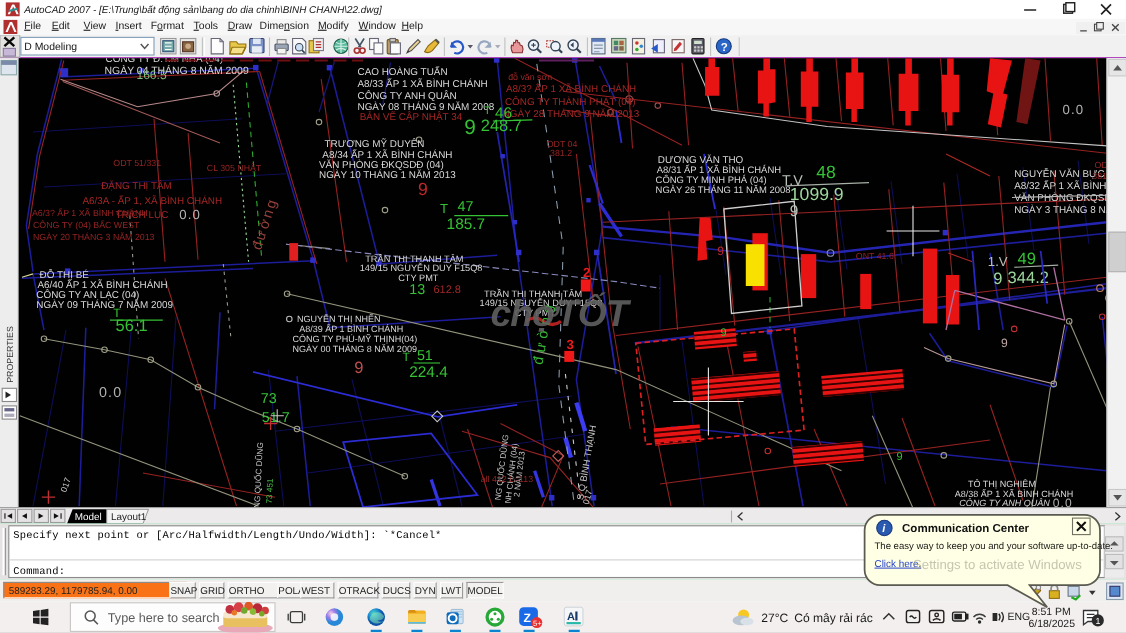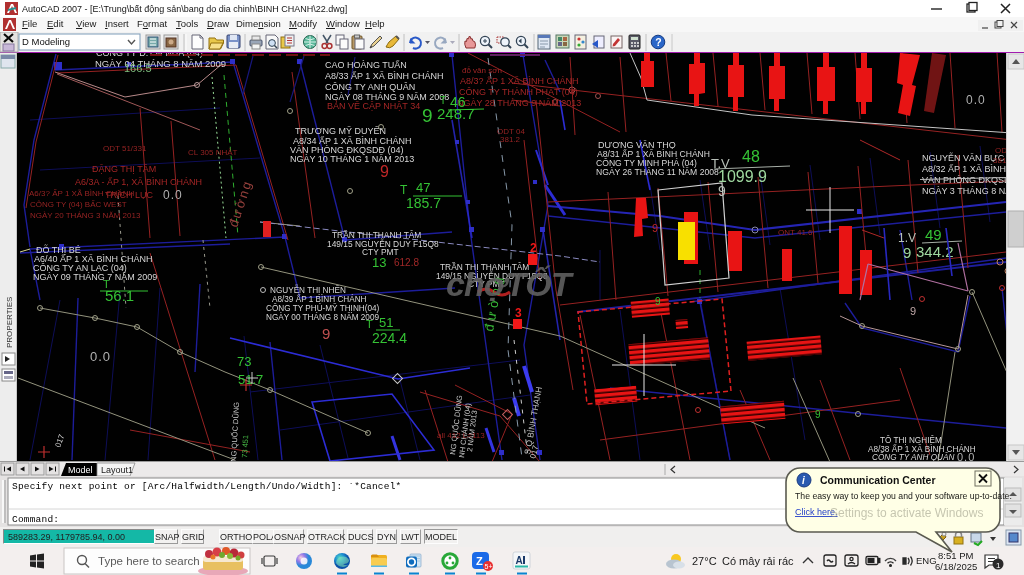--- a/index.html
+++ b/index.html
@@ -1,18 +1,18 @@
 <!DOCTYPE html>
 <html><head>
 <meta charset="utf-8">
 <style>
 *{margin:0;padding:0;box-sizing:border-box}
 html,body{width:1024px;height:575px;overflow:hidden;font-family:"Liberation Sans",sans-serif;background:#fff}
 .abs{position:absolute}
-#titlebar{position:absolute;left:0;top:0;width:1024px;height:17px;background:#ffffff;}
+#titlebar{position:absolute;left:0;top:0;width:1024px;height:17px;background:#ffffff;font-style:italic;}
 #titlebar .txt{position:absolute;left:22px;top:3.5px;font-size:9px;color:#151515;letter-spacing:0px}
 #menubar{position:absolute;left:0;top:17px;width:1024px;height:15px;background:#f7f7f7;font-size:9.5px;color:#1a1a1a}
 #menubar span.mi{position:absolute;top:1px}
 #toolbar{position:absolute;left:0;top:32px;width:1024px;height:21px;background:#f1f1f1;border-bottom:1px solid #a21caf}
 #leftstrip{position:absolute;left:0;top:53px;width:17px;height:408px;background:#ededed;border-right:1px solid #c8c8c8}
 #draw{position:absolute;left:17px;top:53px;width:989px;height:408px;background:#000}
 #vscroll{position:absolute;left:1006px;top:53px;width:18px;height:408px;background:#f0f0f0;border-left:1px solid #d0d0d0}
 #tabrow{position:absolute;left:0;top:461px;width:1024px;height:15px;background:#e9e9e9;border-top:1px solid #9a9a9a}
 #cmdwin{position:absolute;left:0;top:476px;width:1024px;height:51px;background:#86efac}
 #statusbar{position:absolute;left:0;top:527px;width:1024px;height:20px;background:#f0efee}
@@ -731,26 +731,26 @@
   <rect x="1005" y="12" width="16" height="13" fill="#e2e2e2" stroke="#bbb"></rect>
   <path d="M1013 16 l-4 4 h8 Z" fill="#555"></path>
   <rect x="1005" y="28" width="16" height="13" fill="#e2e2e2" stroke="#bbb"></rect>
   <path d="M1013 38 l-4 -4 h8 Z" fill="#555"></path>
  </svg>
  <div class="abs mono" style="left:12px;top:5px;font-size:9.5px;color:#000;letter-spacing:0.2px">Specify next point or [Arc/Halfwidth/Length/Undo/Width]: `*Cancel*</div>
  <div class="abs mono" style="left:12px;top:38px;font-size:9.5px;color:#000;letter-spacing:0.2px">Command:</div>
 </div>
 
 <div id="statusbar">
- <div class="abs sunk" style="left:3px;top:2px;width:167px;height:15px;background:#14b8a6;font-size:9px;color:#222;padding:2px 0 0 4px">589283.29, 1179785.94, 0.00</div>
+ <div class="abs sunk" style="left:3px;top:2px;width:167px;height:15px;background:#f97316;font-size:9px;color:#222;padding:2px 0 0 4px">589283.29, 1179785.94, 0.00</div>
  <div class="sbtn" style="left:154px;width:24px">SNAP</div>
  <div class="sbtn" style="left:181px;width:23px">GRID</div>
- <div class="sbtn" style="left:219px;width:46px">ORTHO</div>
+ <div class="sbtn" style="left:207px;width:46px">ORTHO</div>
  <div class="sbtn" style="left:252px;width:38px">POLAR</div>
- <div class="sbtn" style="left:273px;width:31px">OSNAP</div>
+ <div class="sbtn" style="left:273px;width:31px">WEST</div>
  <div class="sbtn" style="left:307px;width:37px">OTRACK</div>
  <div class="sbtn" style="left:347px;width:26px">DUCS</div>
  <div class="sbtn" style="left:376px;width:21px">DYN</div>
  <div class="sbtn" style="left:400px;width:21px">LWT</div>
  <div class="sbtn" style="left:424px;width:34px;border-color:#9a9a9a #fdfdfd #fdfdfd #9a9a9a">MODEL</div>
  <svg class="abs" style="left:930px;top:1px" width="94" height="19">
   <g transform="translate(4,3)">
         <path d="M2 10 L10 2 L12 6 L6 12 Z" fill="#c8a020" stroke="#806010"></path>
         <circle cx="10" cy="3" r="2" fill="#eee" stroke="#888"></circle>
       </g>

